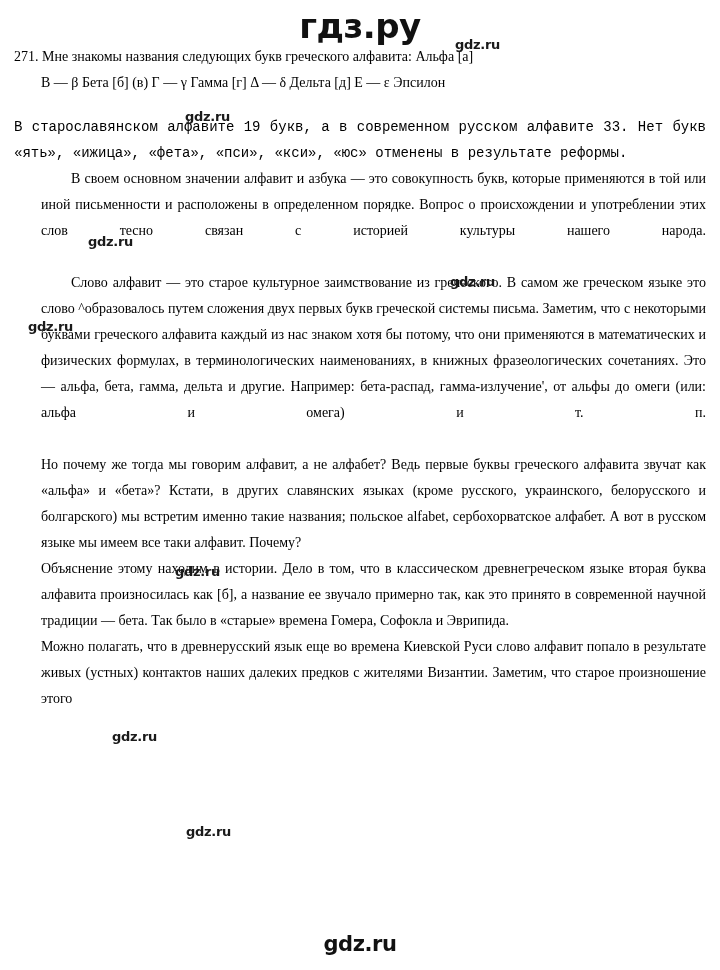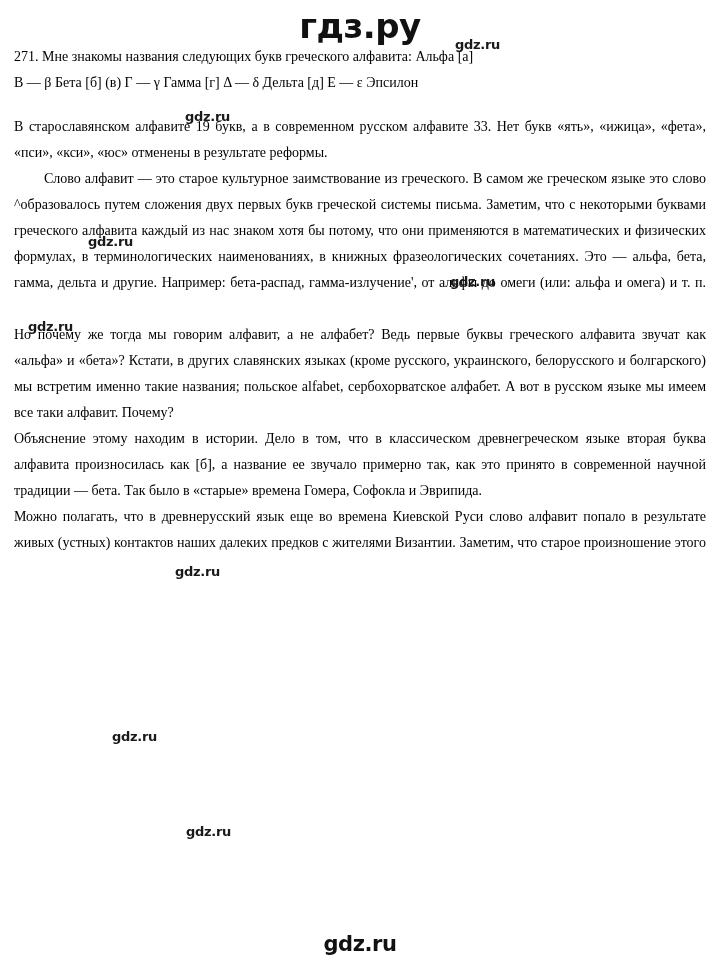--- a/index.html
+++ b/index.html
@@ -47,24 +47,24 @@
   }
 
   .para {
     margin: 0;
     font-size: 14px;
     line-height: 26px;
     text-align: justify;
     text-justify: inter-word;
     hyphens: none;
   }
-  .para + .para { margin-top: 0; }
+  .para + .para { margin-top: 0; margin-left: 27px; }
 
   .block-gap-sm { margin-top: 4px; }
-  .block-gap-md { margin-top: 18px; }
+  .block-gap-md { margin-top: 18px; font-family: Liberation Mono, monospace; }
   .block-gap-lg { margin-top: 26px; }
 
   .indent { text-indent: 30px; }
   .bold { font-weight: 400; }
 
   
   .para::after {
     content: "";
     display: inline-block;
     width: 100%;
@@ -105,20 +105,21 @@
 
 <div class="doc">
 
   <div>
     <p class="para nostretch">271. Мне знакомы названия следующих букв греческого алфавита: Альфа [а]</p>
     <p class="para nostretch">В — β Бета [б] (в) Г — γ Гамма [г]  Δ — δ Дельта [д]  Е — ε Эпсилон</p>
   </div>
 
   <p class="para nostretch block-gap-md">В старославянском алфавите 19 букв, а в современном русском алфавите 33. Нет букв «ять», «ижица», «фета», «пси», «кси», «юс» отменены в результате реформы.</p>
 
+  <p class="para indent block-gap-lg">В своем основном значении алфавит и азбука — это совокупность букв, которые применяются в той или иной письменности и расположены в определенном порядке. Вопрос о происхождении и употреблении этих слов тесно связан с историей культуры нашего народа.</p>
 
   <p class="para indent block-gap-sm"><span class="bold">Слово алфавит</span><span> — это старое культурное заимствование из греческого. В самом же греческом языке это слово ^образовалось путем сложения двух первых букв греческой системы письма. Заметим, что с некоторыми буквами греческого алфавита каждый из нас знаком хотя бы потому, что они применяются в математических и физических формулах, в терминологических наименованиях, в книжных фразеологических сочетаниях. Это — альфа, бета, гамма, дельта и другие. Например: бета-распад, гамма-излучение', от альфы до омеги (или: альфа и омега) и т. п.</span></p>
 
   <p class="para nostretch">Но почему же тогда мы говорим алфавит, а не алфабет? Ведь первые буквы греческого алфавита звучат как «альфа» и «бета»? Кстати, в других славянских языках (кроме русского, украинского, белорусского и болгарского) мы встретим именно такие названия; польское alfabet, сербохорватское алфабет. А вот в русском языке мы имеем все таки алфавит. Почему?</p>
 
   <p class="para nostretch">Объяснение этому находим в истории. Дело в том, что в классическом древнегреческом языке вторая буква алфавита произносилась как [б], а название ее звучало примерно так, как это принято в современной научной традиции — бета. Так было в «старые» времена Гомера, Софокла и Эврипида.</p>
 
 
   <p class="para">Можно полагать, что в древнерусский язык еще во времена Киевской Руси слово алфавит попало в результате живых (устных) контактов наших далеких предков с жителями Византии. Заметим, что старое произношение этого</p>
 

